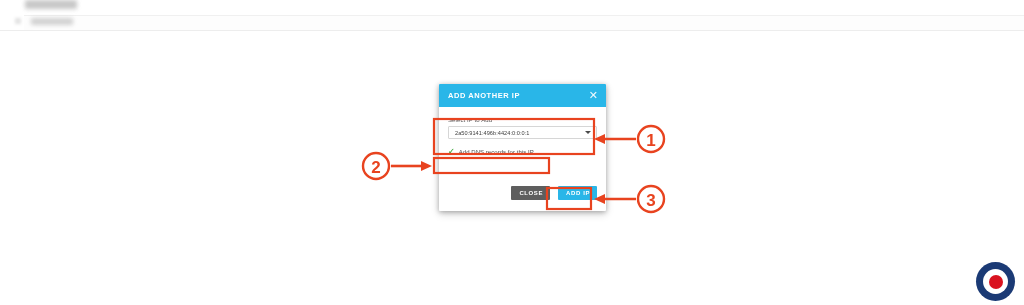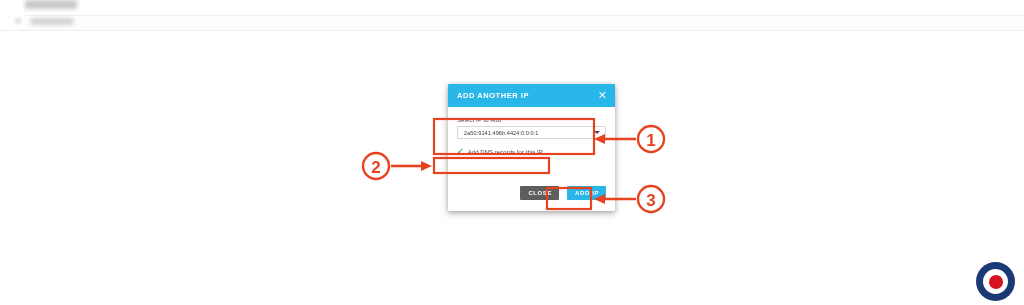--- a/index.html
+++ b/index.html
@@ -71,21 +71,21 @@
     width: 6px;
     height: 6px;
     background: #c9c9c9;
     opacity: 0.5;
     filter: blur(1.6px);
   }
 
   
   .dialog {
     position: absolute;
-    left: 448px;
+    left: 439px;
     top: 84px;
     width: 167px;
     height: 127px;
     background: #ffffff;
     box-shadow: 0 1px 5px rgba(0,0,0,0.28), 0 3px 9px rgba(0,0,0,0.16);
     border-radius: 1px;
     overflow: hidden;
   }
   .dialog-header {
     position: relative;

